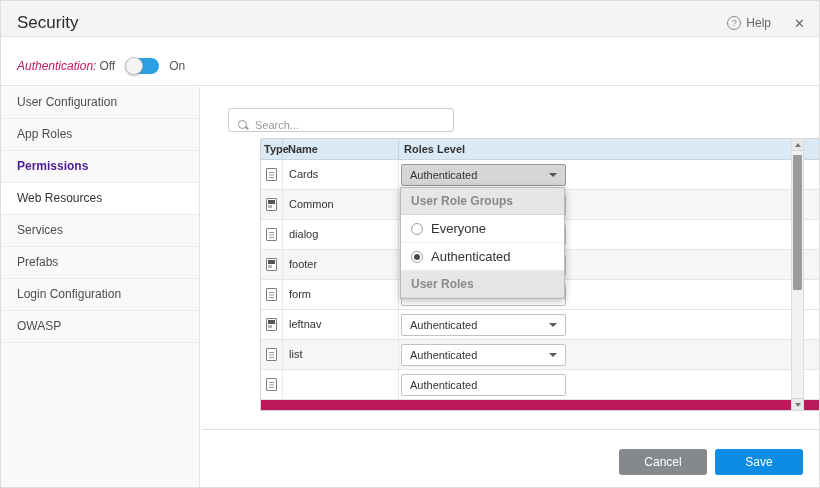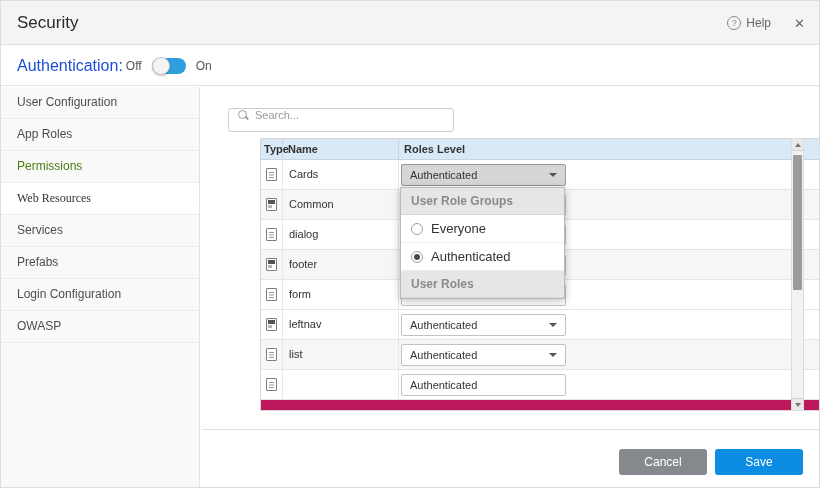--- a/index.html
+++ b/index.html
@@ -1,44 +1,44 @@
 <!DOCTYPE html>
 <html><head>
 <meta charset="utf-8">
 <style>
   * { margin:0; padding:0; box-sizing:border-box; }
   body { font-family:"Liberation Sans", sans-serif; background:#fff; }
   .app { position:relative; width:820px; height:488px; background:#fff; overflow:hidden; border:1px solid #ddd; }
 
   
-  .top-header { position:absolute; top:0; left:0; right:0; height:44px; background:#f4f4f4; border-bottom:1px solid #e2e2e2;padding-left:16px; }
+  .top-header { position:absolute; top:0; left:0; right:0; height:36px; background:#f4f4f4; border-bottom:1px solid #e2e2e2;padding-left:16px; }
   .page-title { position:absolute; left:16px; top:0; line-height:44px; font-size:17px; color:#2b2b2b; font-weight:500; }
   .help-wrap { position:absolute; right:48px; top:0; height:44px; display:flex; align-items:center; gap:5px; color:#666; font-size:12px; cursor:pointer; }
   .q-circle { width:14px; height:14px; border:1px solid #8a8a8a; border-radius:50%; font-size:9px; color:#8a8a8a; display:flex; align-items:center; justify-content:center; }
   .close-x { position:absolute; right:14px; top:0; height:44px; display:flex; align-items:center; color:#666; font-size:13px; cursor:pointer; }
 
   
   .auth-bar { position:absolute; top:45px; left:0; right:0; height:40px; background:#fff; border-bottom:1px solid #e2e2e2; display:flex; align-items:center; }
-  .auth-label { margin-left:16px; font-size:16px; color:#1d4ed8; }
+  .auth-label { margin-left:16px; font-size:12px; color:#be185d;font-style:italic; }
   .tog-side { font-size:12px; color:#555; }
   .auth-off { margin-left:3px; }
   .auth-on { margin-left:10px; }
   .toggle { margin-left:10px; width:34px; height:16px; border-radius:9px; background:#2d9fe0; position:relative; cursor:pointer; }
   .knob { position:absolute; left:0; top:-1px; width:18px; height:18px; border-radius:50%; background:#f4f4f4; border:1px solid #c9c9c9; box-shadow:0 1px 2px rgba(0,0,0,.25); }
 
   
   .sidebar { position:absolute; top:86px; left:0; bottom:0; width:199px; background:#f9f9f9; border-right:1px solid #e2e2e2; }
   .side-item { height:32px; line-height:31px; padding-left:16px; font-size:12px; color:#4d4d4d; border-bottom:1px solid #ededed; background:#f9f9f9; cursor:pointer; }
-  .side-item.highlight { color:#4d7c0f; }
-  .side-item.active { background:#fff; color:#333;font-family:Liberation Serif, serif; }
+  .side-item.highlight { color:#4c1d95;font-weight:bold; }
+  .side-item.active { background:#fff; color:#333; }
 
   
   .main { position:absolute; top:86px; left:201px; right:0; bottom:0; background:#fff; }
 
-  .search-box { position:absolute; left:26px; top:21px; width:226px; height:24px; border:1px solid #ccc; border-radius:3px; background:#fff; display:flex; align-items:flex-start; }
+  .search-box { position:absolute; left:26px; top:21px; width:226px; height:24px; border:1px solid #ccc; border-radius:3px; background:#fff; display:flex; align-items:flex-end; }
   .mag { position:relative; width:12px; height:12px; margin:0 6px 0 8px; }
   .mag::before { content:""; position:absolute; left:1px; top:1px; width:7px; height:7px; border:1px solid #9a9a9a; border-radius:50%; }
   .mag::after { content:""; position:absolute; left:8px; top:8px; width:4px; height:1.5px; background:#9a9a9a; transform:rotate(45deg); }
   .search-input { border:none; outline:none; flex:1; font-size:11px; color:#333; font-family:"Liberation Sans",sans-serif; background:transparent; }
   .search-input::placeholder { color:#9a9a9a; }
 
   
   .table-wrap { position:absolute; left:19px; top:51px; width:564px; height:273px; border:1px solid #d6d6d6; background:#be185d; overflow:hidden;margin-left:39px; }
   .thead { display:flex; height:21px; background:#d9e9f5; border-bottom:1px solid #c6d5e0; font-size:11px; font-weight:bold; color:#333; }
   .th { line-height:20px; padding-left:5px; border-right:1px solid #c6d5e0; }

